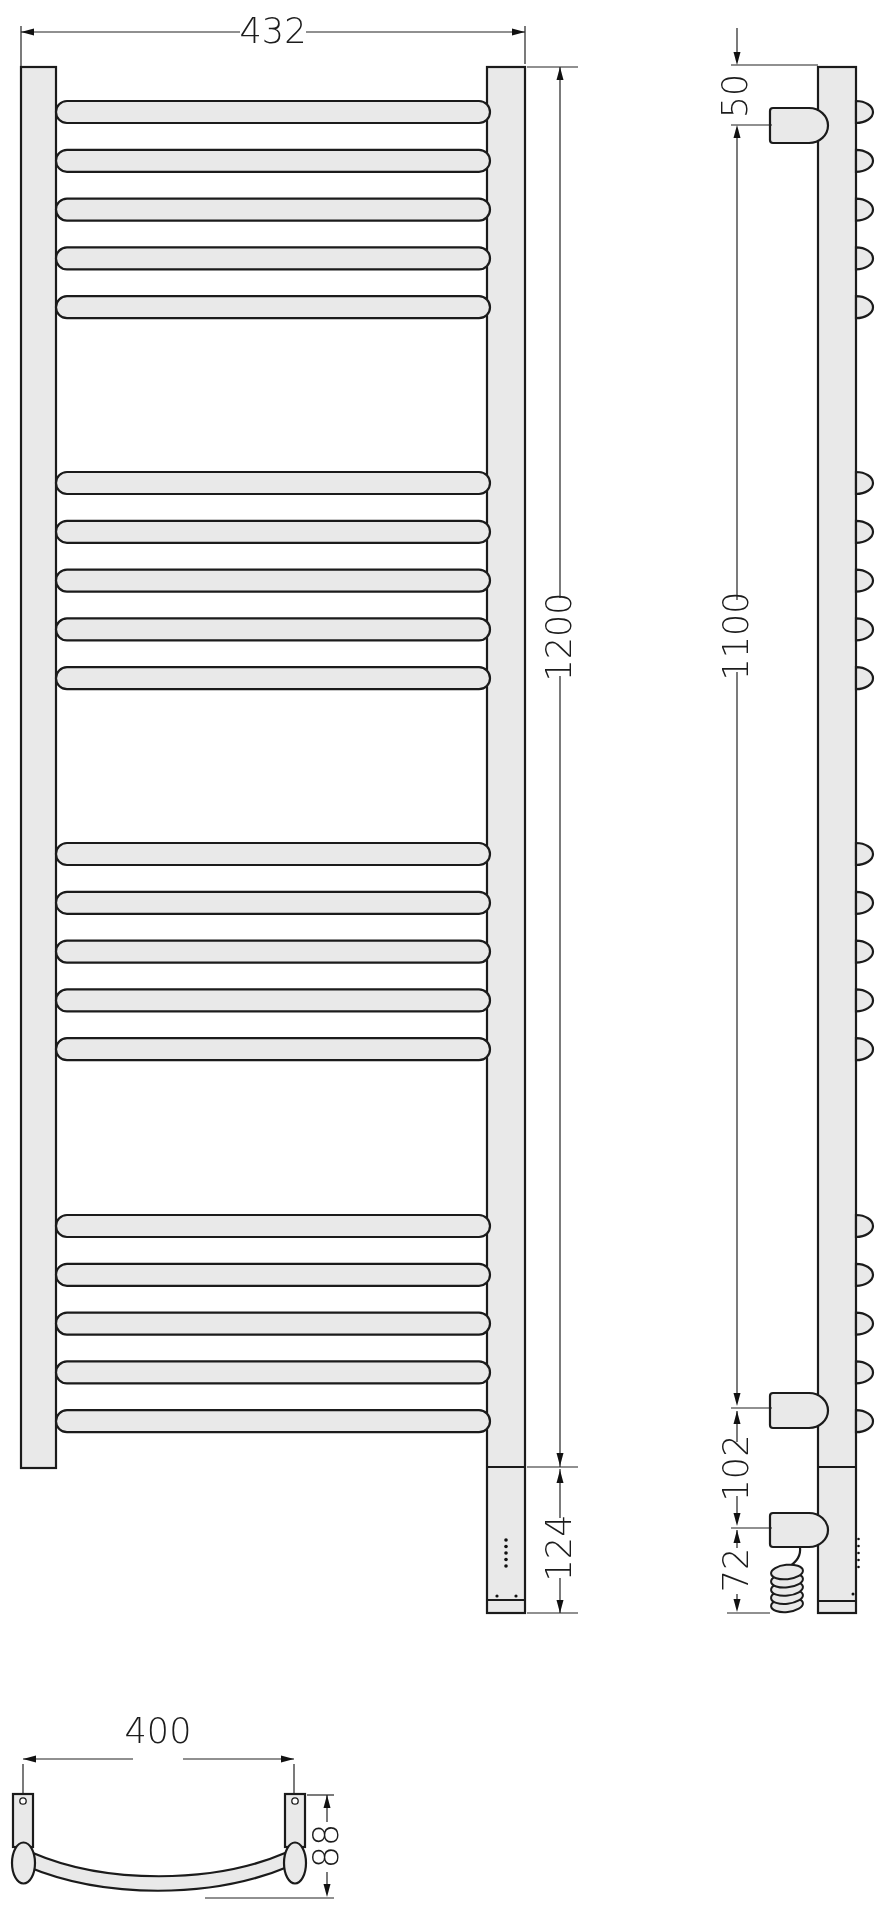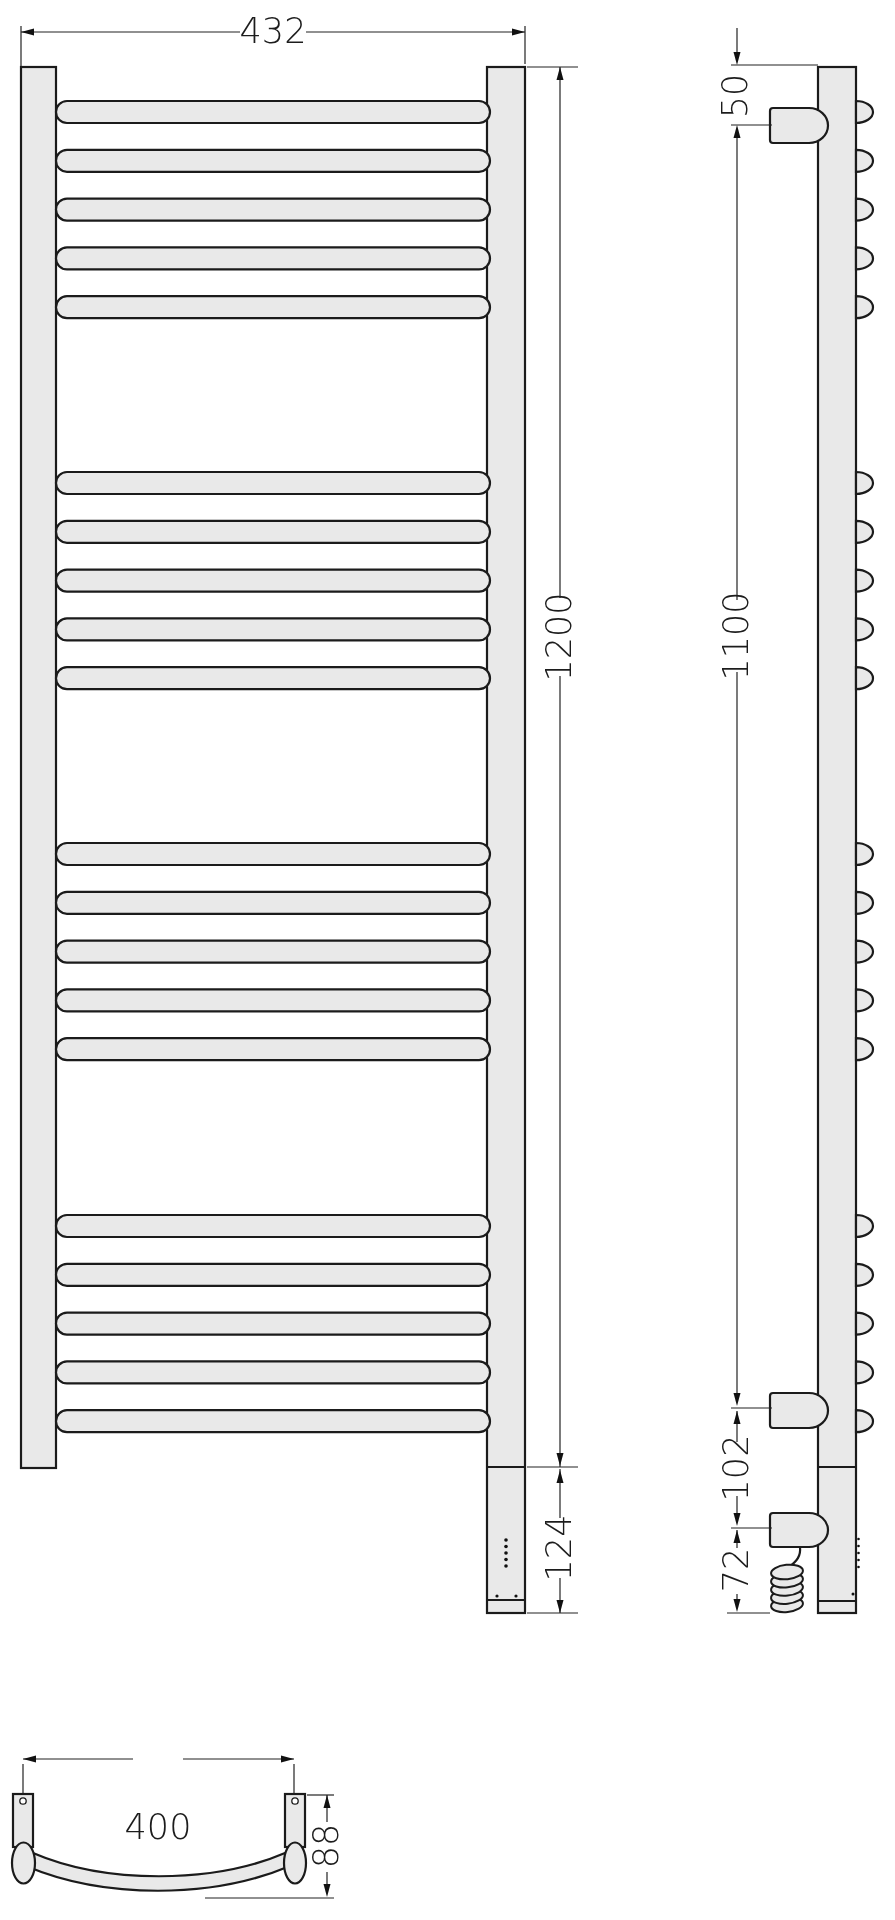--- a/index.html
+++ b/index.html
@@ -151,15 +151,15 @@
       <path d="M327 1897 l-3.5 -13 h7 z" fill="#111"></path>
     </svg>
 
   <div class="dim-label" style="left:273px;top:31px;">432</div>
   <div class="dim-label rot" style="left:559px;top:637px;">1200</div>
   <div class="dim-label rot" style="left:559px;top:1548px;">124</div>
   <div class="dim-label rot" style="left:735px;top:96px;">50</div>
   <div class="dim-label rot" style="left:736px;top:636px;">1100</div>
   <div class="dim-label rot" style="left:736px;top:1468px;">102</div>
   <div class="dim-label rot" style="left:736px;top:1570px;">72</div>
-  <div class="dim-label" style="left:158px;top:1827px;">400</div>
+  <div class="dim-label" style="left:158px;top:1731px;">400</div>
   <div class="dim-label rot" style="left:326px;top:1846px;">88</div>
 </div>
 
 </body></html>

